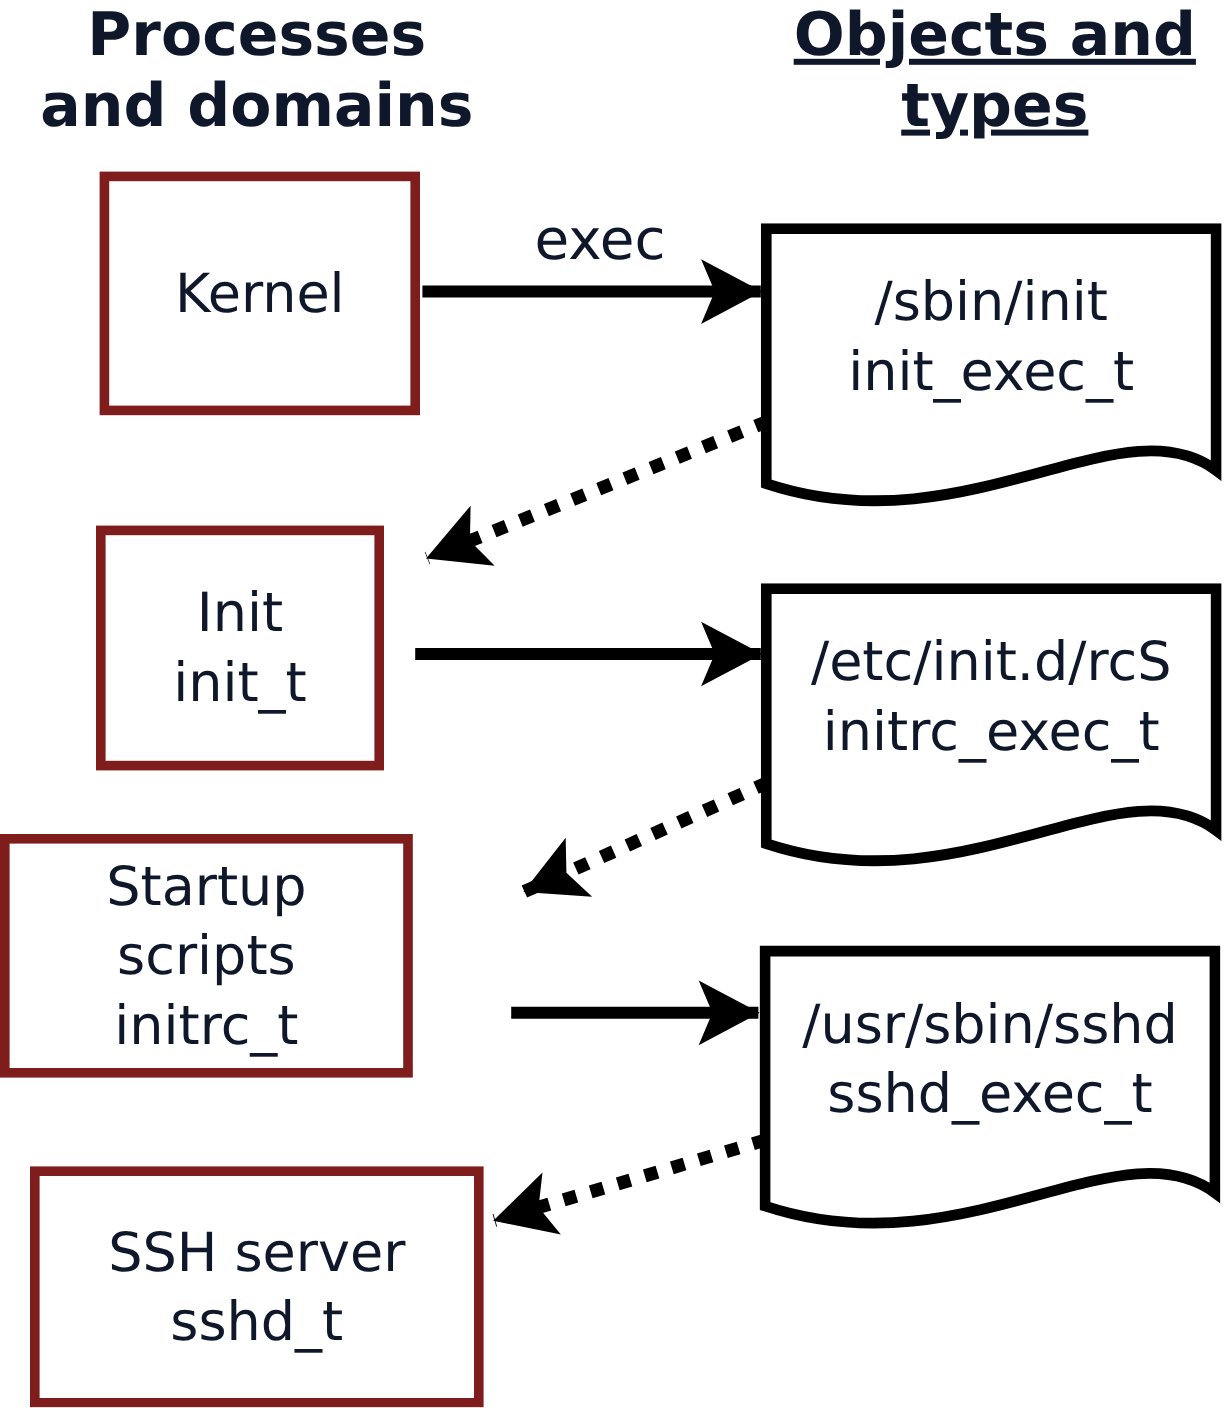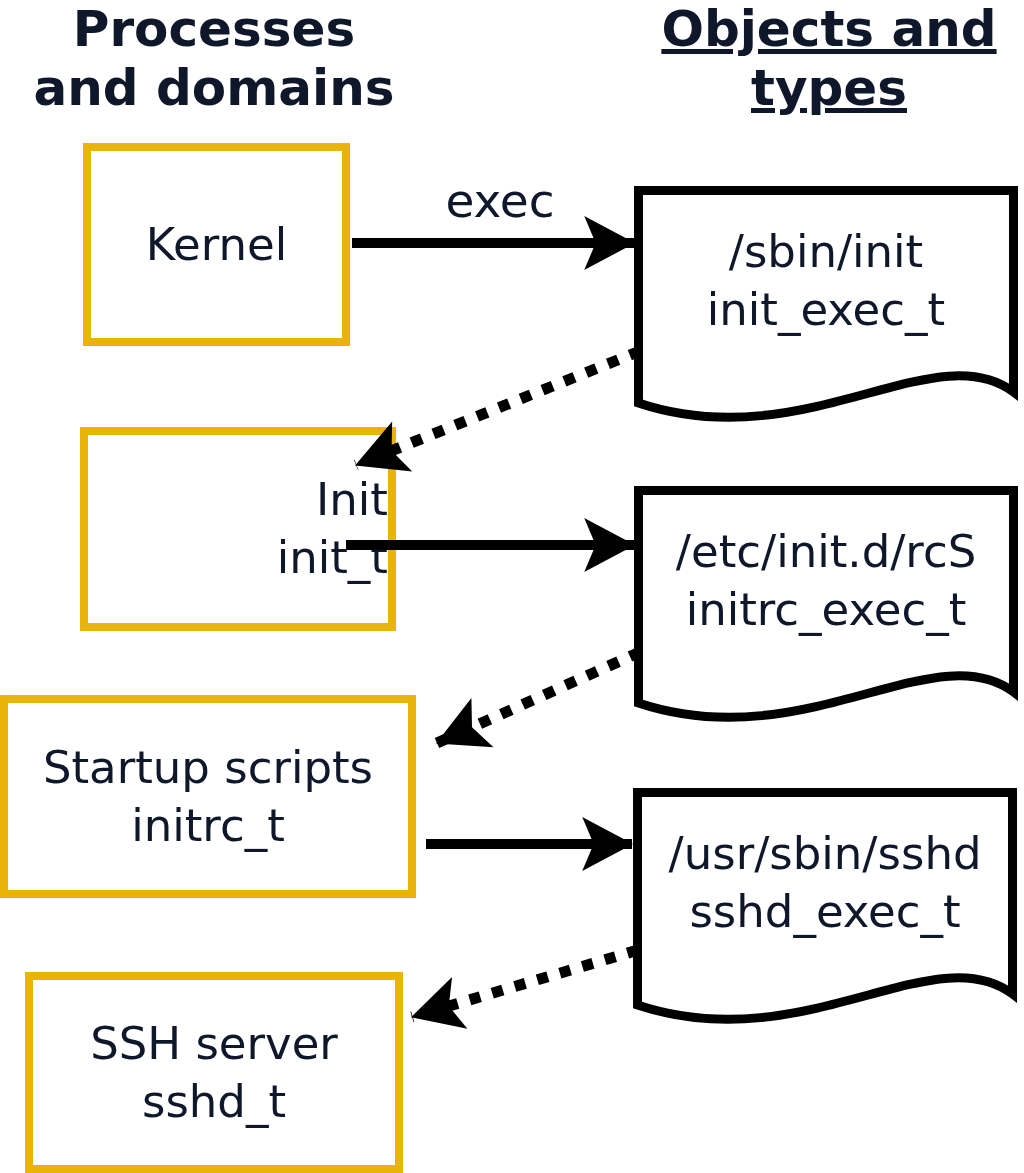--- a/index.html
+++ b/index.html
@@ -26,34 +26,34 @@
     line-height: 59px;
     text-align: center;
     white-space: nowrap;
   }
   .col-header.left  { left: 28px;  width: 372px; }
   .col-header.right { left: 638px; width: 382px; text-decoration: underline; }
 
   
   .pbox {
     position: absolute;
-    border: 8px solid #eab308;
+    border: 8px solid #7f1d1d;
     background: #ffffff;
     display: flex;
     flex-direction: column;
     align-items: center;
     justify-content: center;
     font-size: 45px;
     line-height: 58px;
     text-align: center;
     box-sizing: border-box;
   }
   .pbox-kernel { left: 83px;  top: 143px; width: 267px; height: 203px; }
-  .pbox-init   { left: 80px;  top: 427px; width: 316px; height: 204px; align-items: flex-end; }
-  .pbox-initrc { left: 0px;   top: 695px; width: 416px; height: 203px; }
+  .pbox-init   { left: 80px;  top: 438px; width: 240px; height: 204px; }
+  .pbox-initrc { left: 0px;   top: 695px; width: 344px; height: 203px; }
   .pbox-sshd   { left: 25px;  top: 972px; width: 378px; height: 201px; }
 
   
   .doc {
     position: absolute;
     width: 384px;
     height: 250px;
   }
   .doc-1 { left: 634px; top: 186px; }
   .doc-2 { left: 634px; top: 486px; }

